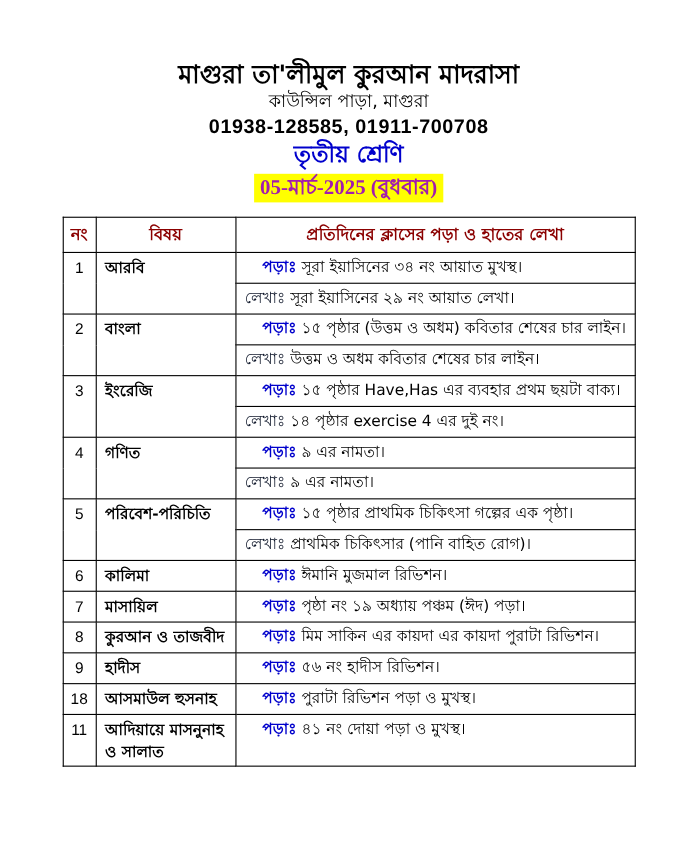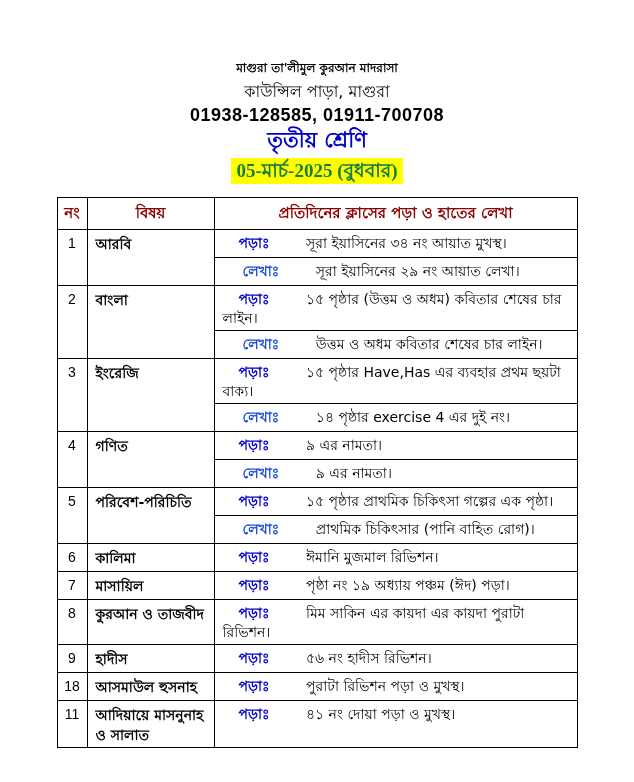--- a/index.html
+++ b/index.html
@@ -6,41 +6,41 @@
   body {
     width: 634px; height: 782px;
     background: #ffffff;
     font-family: "DejaVu Sans", "Liberation Sans", sans-serif;
     color: #000000;
     overflow: hidden;
   }
   .doc { padding-top: 56px; }
   .center { text-align: center; }
   .title-line1 {
-    font-size: 12px; font-weight: bold; line-height: 24px;
+    font-size: 23px; font-weight: bold; line-height: 24px;
   }
   .title-line2 {
     font-size: 16px; font-weight: normal; line-height: 23px;
   }
   .phone-line {
     font-family: Liberation Sans, sans-serif;
     font-size: 18px; font-weight: bold; line-height: 24px;
     letter-spacing: 0.5px;
   }
   .class-line {
     font-size: 21px; font-weight: bold;
     color: #0000CC;
     line-height: 26px;
   }
   .date-wrap { margin-top: 5px; }
   .date-line {
     display: inline-block;
     font-family: "Liberation Serif", "DejaVu Serif", serif;
     font-size: 19px; font-weight: bold;
-    color: #15803d;
+    color: #a21caf;
     background: #FFFF00;
     padding: 1px 5px;
     line-height: 24px;
   }
   table.lesson {
     margin: 13px auto 0 auto;
     border-collapse: collapse;
     width: 520px;
     table-layout: fixed;
   }
@@ -74,22 +74,22 @@
     font-size: 15px;
     line-height: 20px;
   }
   td.task-cell {
     vertical-align: top;
     padding: 4px 6px 2px 8px;
     height: 28px;
     line-height: 19px;
   }
   .lbl-read  { font-weight: bold; color: #0000CC; margin-left: 16px; }
-  .lbl-write { font-weight: bold; color: #1d4ed8; margin-left: 20px; }
-  .task-text { color: #000000; margin-left: 32px; }
+  .lbl-write { font-weight: normal; color: #0f172a; }
+  .task-text { color: #000000; }
 </style>
 </head>
 <body>
 
 <div class="doc">
   <div class="center title-line1">মাগুরা তা'লীমুল কুরআন মাদরাসা</div>
   <div class="center title-line2">কাউন্সিল পাড়া, মাগুরা</div>
   <div class="center phone-line">01938-128585, 01911-700708</div>
   <div class="center class-line">তৃতীয় শ্রেণি</div>
   <div class="center date-wrap">

